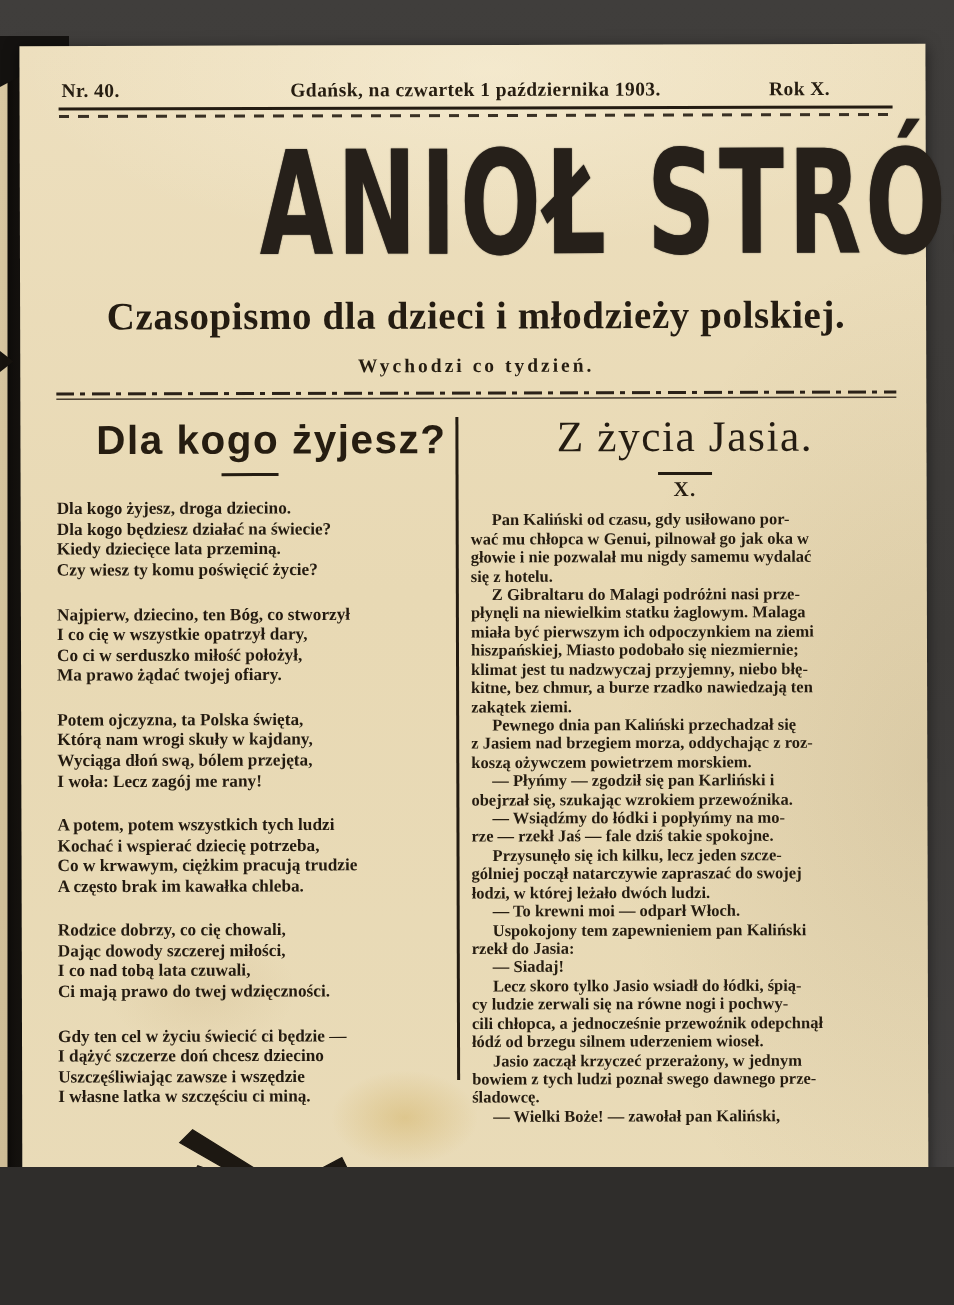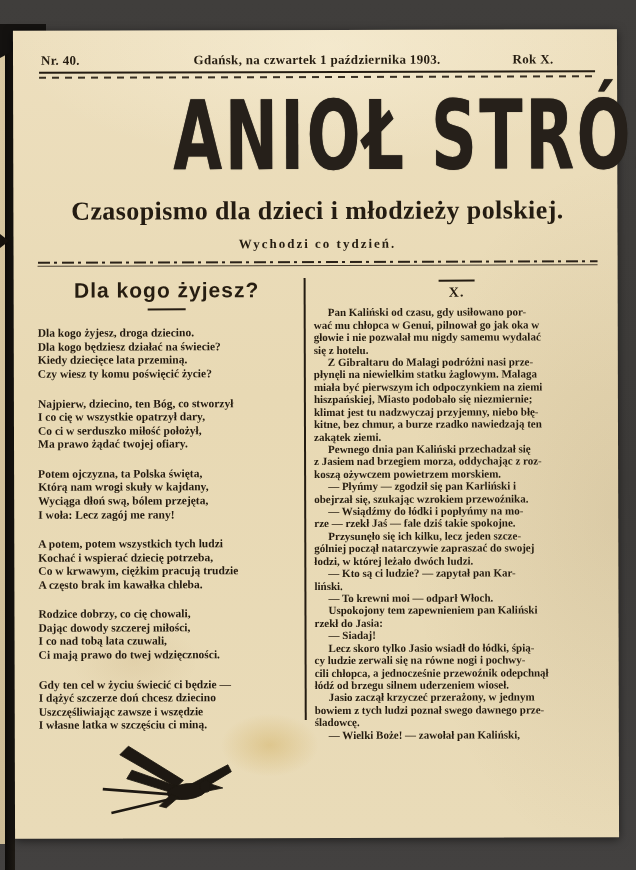--- a/index.html
+++ b/index.html
@@ -1,17 +1,17 @@
 <!DOCTYPE html>
 <html lang="pl"><head>
 <meta charset="utf-8">
 <style>
   html,body{margin:0;padding:0;background:#2f2d2b;}
   .stage{
-    position:relative;width:636px;height:870px;overflow:hidden;
+    position:relative;width:636px;height:778px;overflow:hidden;
     background:linear-gradient(180deg,#403e3c 0%,#3c3a38 55%,#434140 100%);
     font-family:"Liberation Serif","DejaVu Serif",serif;color:#261d11;
   }
   
   .adjacent-page{position:absolute;left:0;top:52px;width:6px;height:792px;
     background:linear-gradient(180deg,#d9c8a2,#cdbb95);}
   .gutter{position:absolute;left:5px;top:34px;width:10px;height:836px;
     background:linear-gradient(90deg,#0d0b09,#1d1914);}
   .corner-wedge{position:absolute;left:0;top:24px;width:46px;height:34px;
     background:#141210;clip-path:polygon(0 0,100% 0,100% 28%,0 100%);}
@@ -54,21 +54,21 @@
   .rule-dashdot{height:2px;margin:9px 2px 0 2px;
     background:repeating-linear-gradient(90deg,#2a2118 0 12px,transparent 12px 16px,#2a2118 16px 19px,transparent 19px 24px);}
   .rule-thin{height:1px;background:#2a2118;margin:2px 2px 0 2px;opacity:.85;}
 
   .columns{display:flex;margin-top:8px;align-items:flex-start;}
   .col-left{width:262px;flex:none;}
   .col-divider{width:2px;height:442px;background:#241c12;margin:4px 8px 0 6px;flex:none;}
   .col-right{flex:1;min-width:0;}
 
   .poem-title{font-family:"Liberation Sans","DejaVu Sans",sans-serif;
-    font-weight:bold;font-size:21px;text-align:center;letter-spacing:1px;margin-top:4px;}
+    font-weight:bold;font-size:27px;text-align:right;letter-spacing:1px;margin-top:4px;}
   .short-rule{width:38px;height:2px;background:#241c12;margin:6px auto 10px auto;}
   .stanza{white-space:pre-line;font-weight:bold;font-size:11.5px;line-height:1.18;
     margin:16px 0 12px 2px;color:#241b10;}
   .swallow{display:block;margin:6px auto 0 auto;}
 
   .story-title{font-size:29px;text-align:center;letter-spacing:1px;margin-top:2px;
     color:#241c12;}
   .story-rule{width:36px;height:2px;background:#241c12;margin:6px auto 3px auto;}
   .chapter{font-weight:bold;font-size:14px;text-align:center;margin-bottom:5px;letter-spacing:1px;}
   .para{white-space:pre-line;font-weight:bold;font-size:11px;line-height:1.13;
@@ -141,20 +141,21 @@
             <circle cx="124" cy="49" r="7"></circle>
             <polygon points="129,46 144,51 129,54"></polygon>
             <polygon points="84,58 70,72 78,74 92,62"></polygon>
           </g>
         </svg>
       </div>
 
       <div class="col-divider"></div>
 
       <div class="col-right">
+        <div class="story-title">Z życia Jasia.</div>
         <div class="story-rule"></div>
         <div class="chapter">X.</div>
         <div class="para">Pan Kaliński od czasu, gdy usiłowano por-
 wać mu chłopca w Genui, pilnował go jak oka w
 głowie i nie pozwalał mu nigdy samemu wydalać
 się z hotelu.</div>
         <div class="para">Z Gibraltaru do Malagi podróżni nasi prze-
 płynęli na niewielkim statku żaglowym. Malaga
 miała być pierwszym ich odpoczynkiem na ziemi
 hiszpańskiej, Miasto podobało się niezmiernie;
@@ -164,22 +165,20 @@
         <div class="para">Pewnego dnia pan Kaliński przechadzał się
 z Jasiem nad brzegiem morza, oddychając z roz-
 koszą ożywczem powietrzem morskiem.</div>
         <div class="para">— Płyńmy — zgodził się pan Karliński i
 obejrzał się, szukając wzrokiem przewoźnika.</div>
         <div class="para">— Wsiądźmy do łódki i popłyńmy na mo-
 rze — rzekł Jaś — fale dziś takie spokojne.</div>
         <div class="para">Przysunęło się ich kilku, lecz jeden szcze-
 gólniej począł natarczywie zapraszać do swojej
 łodzi, w której leżało dwóch ludzi.</div>
-        <div class="para">— Kto są ci ludzie? — zapytał pan Kar-
-liński.</div>
         <div class="para">— To krewni moi — odparł Włoch.</div>
         <div class="para">Uspokojony tem zapewnieniem pan Kaliński
 rzekł do Jasia:</div>
         <div class="para">— Siadaj!</div>
         <div class="para">Lecz skoro tylko Jasio wsiadł do łódki, śpią-
 cy ludzie zerwali się na równe nogi i pochwy-
 cili chłopca, a jednocześnie przewoźnik odepchnął
 łódź od brzegu silnem uderzeniem wioseł.</div>
         <div class="para">Jasio zaczął krzyczeć przerażony, w jednym
 bowiem z tych ludzi poznał swego dawnego prze-

